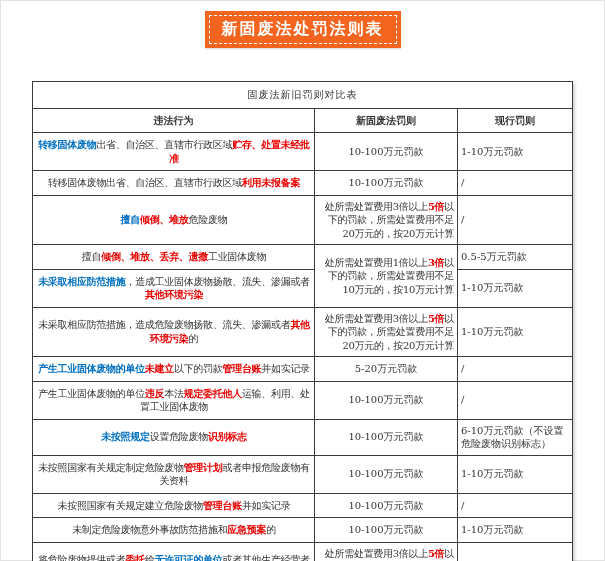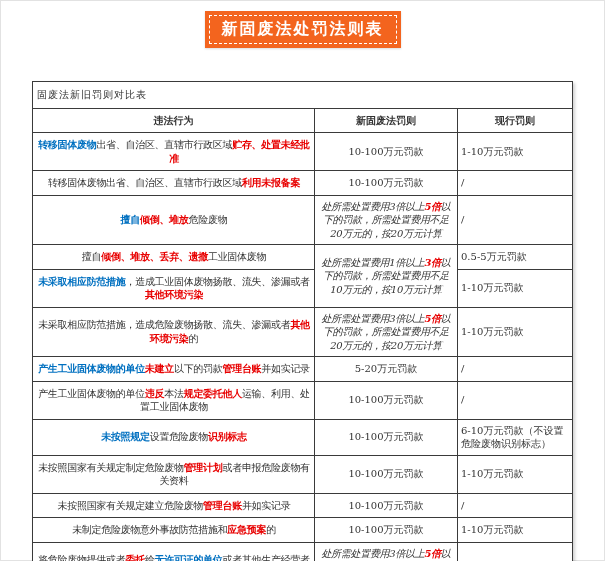--- a/index.html
+++ b/index.html
@@ -49,38 +49,38 @@
   table.cmp th,table.cmp td{
     border:1px solid var(--border);
     font-size:10px;
     line-height:1.35;
     vertical-align:middle;
   }
   th.title{
     font-size:15px;
     font-weight:normal;
     padding:6px 4px;
-    text-align:left;
+    text-align:center;
     letter-spacing:1px;
   }
   th.colhead{
     font-weight:bold;
     text-align:center;
     padding:5px 2px;
     font-size:10.5px;
     margin-top:20px;
   }
   td.behavior{
     text-align:center;
     padding:5px 4px 5px 5px;
     letter-spacing:-0.3px;
   }
   td.penalty{padding:4px 3px;}
   td.penalty.center{text-align:center;margin-top:19px;}
-  td.penalty.left{text-align:center;letter-spacing:-0.3px;font-style:italic;}
+  td.penalty.left{text-align:right;letter-spacing:-0.3px;}
   td.current{text-align:left;padding:4px 3px;}
   .seg-black{color:var(--ink);}
   .seg-blue{color:var(--blue);font-weight:bold;}
   .seg-red{color:var(--red);font-weight:bold;}
   col.c1{width:282px;} col.c2{width:143px;} col.c3{width:115px;}
 </style>
 </head>
 <body>
 
 <div class="page">

